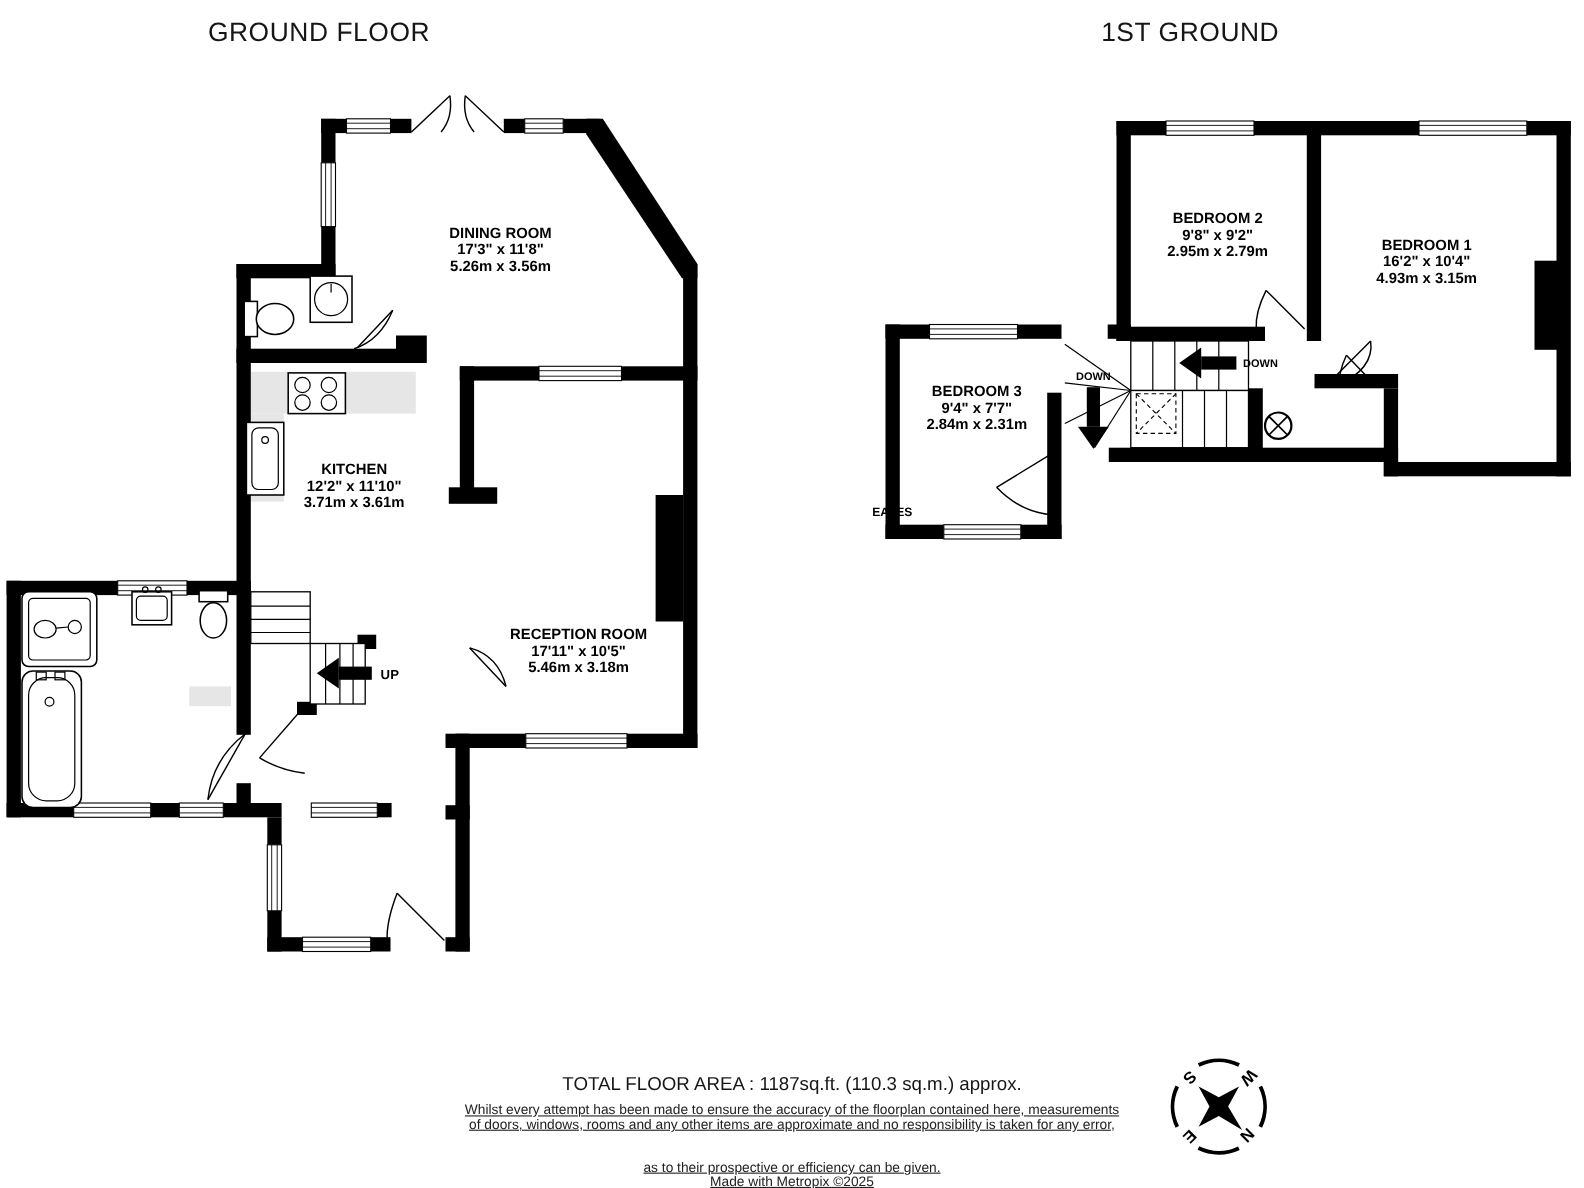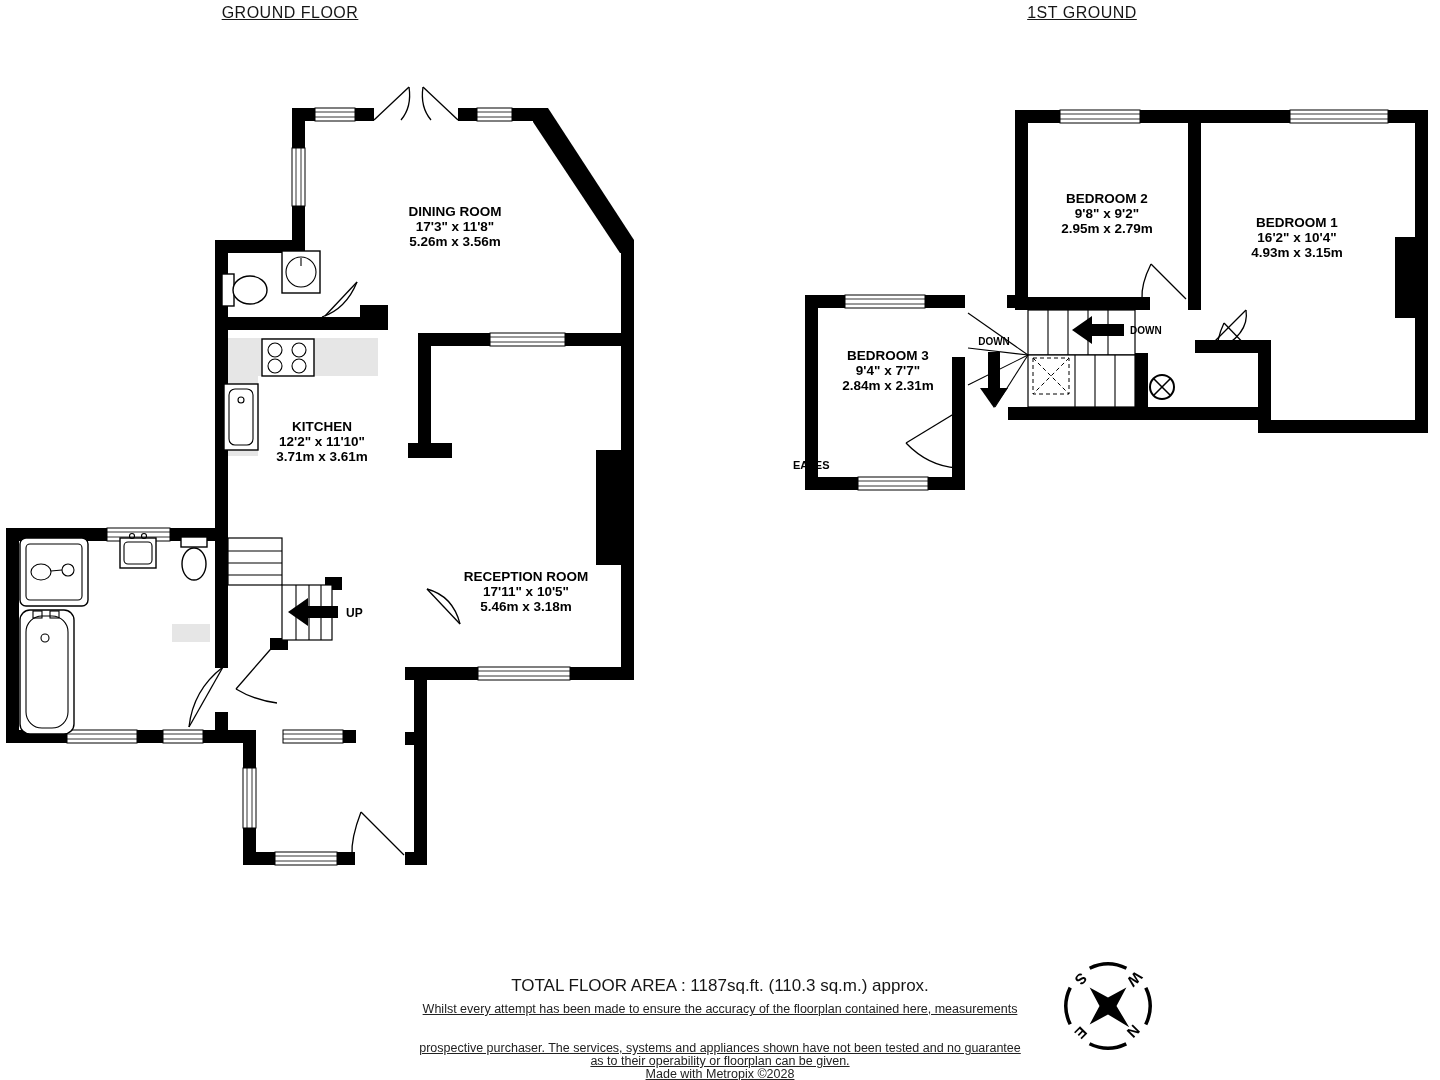--- a/index.html
+++ b/index.html
@@ -1,19 +1,19 @@
 <!DOCTYPE html>
 <html><head>
 <meta charset="utf-8">
 <style>
   html,body{margin:0;padding:0;background:#fff;}
   #page{position:relative;width:1440px;height:1080px;background:#fff;overflow:hidden;
         font-family:"Liberation Sans",sans-serif;color:#111;}
-  .floor-title{position:absolute;top:4px;width:260px;text-align:center;font-size:16px;
-        letter-spacing:.5px;color:#161616;text-decoration:underline;}
+  .floor-title{position:absolute;top:16px;width:260px;text-align:center;font-size:24px;
+        letter-spacing:.5px;color:#161616;}
   #gf-title{left:160px;}
   #ff-title{left:952px;}
   svg{position:absolute;left:0;top:0;}
   svg text{font-family:"Liberation Sans",sans-serif;fill:#000;}
   .room-name,.room-dim{font-size:13.5px;font-weight:bold;text-anchor:middle;}
   .small-label{font-size:10px;font-weight:bold;}
   .eaves{font-size:11px;font-weight:bold;}
   .up{font-size:12px;font-weight:bold;}
   .wall{fill:#000;stroke:none;}
   .win{fill:#fff;stroke:#000;stroke-width:1;}
@@ -355,17 +355,17 @@
       <polygon points="0,-30 6,-6 26,0 6,6 0,26 -6,6 -26,0 -6,-6" fill="#000"></polygon>
       <text x="0" y="-36" text-anchor="middle" dominant-baseline="central" font-size="15" font-weight="bold">N</text>
       <text x="38" y="0" text-anchor="middle" dominant-baseline="central" font-size="15" font-weight="bold">E</text>
       <text x="0" y="38" text-anchor="middle" dominant-baseline="central" font-size="15" font-weight="bold">S</text>
       <text x="-38" y="0" text-anchor="middle" dominant-baseline="central" font-size="15" font-weight="bold">W</text>
     </g>
   </svg>
 
   <div id="total-area" class="footer">TOTAL FLOOR AREA : 1187sq.ft. (110.3 sq.m.) approx.</div>
   <div class="disc-line" style="top:1002px">Whilst every attempt has been made to ensure the accuracy of the floorplan contained here, measurements</div>
-  <div class="disc-line" style="top:1041px">prospective purchaser. The services, systems and appliances shown have not been tested and no guarantee</div>
-  <div class="disc-line" style="top:1054px">as to their operability or floorplan can be given.</div>
-  <div class="disc-line" style="top:1067px">Made with Metropix ©2028</div>
+  <div class="disc-line" style="top:1015px">of doors, windows, rooms and any other items are approximate and no responsibility is taken for any error,</div>
+  <div class="disc-line" style="top:1054px">as to their prospective or efficiency can be given.</div>
+  <div class="disc-line" style="top:1067px">Made with Metropix ©2025</div>
 
 </div>
 
 </body></html>

